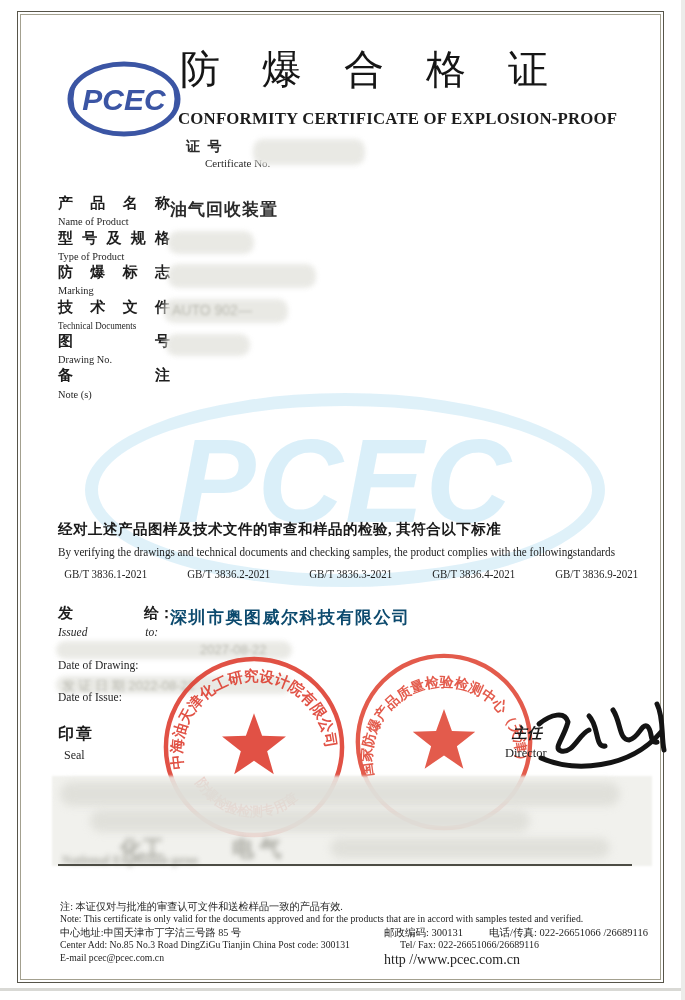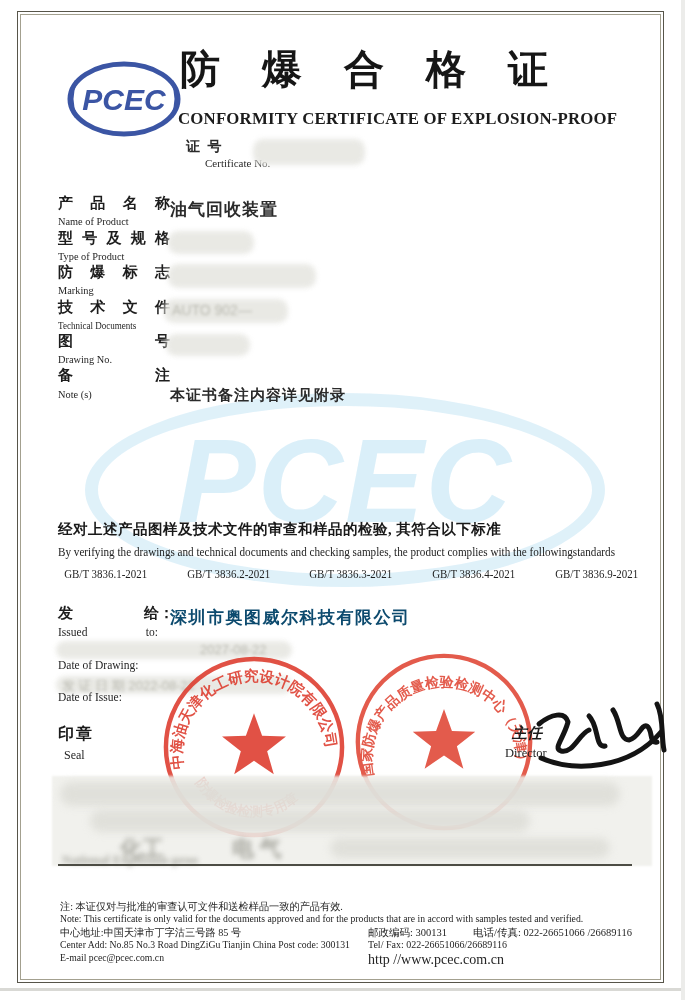--- a/index.html
+++ b/index.html
@@ -10,21 +10,21 @@
                  border:1.5px solid #57554a; }
   .page-border-inner { position:absolute; left:2px; top:2px; right:2px; bottom:2px;
                  border:1px solid #a3a08f; }
   .scan-shadow-bottom { position:absolute; left:0; top:988px; width:685px; height:3px; background:#d9d9d5; }
   .scan-shadow-right { position:absolute; left:681px; top:0; width:4px; height:1000px; background:#ececea; }
 
   .abs { position:absolute; }
 
   
   .logo-svg { position:absolute; left:62px; top:57px; }
-  .title-cn { position:absolute; left:180px; top:42px; width:350px; font-size:40px; font-weight:bold;
+  .title-cn { position:absolute; left:180px; top:42px; width:350px; font-size:40px; font-weight:normal;
               color:#161616; letter-spacing:16px; white-space:nowrap;
               font-family:"Liberation Serif", serif; }
   .title-en { position:absolute; left:178px; top:108px; font-size:17.5px; font-weight:bold;
               color:#1c1c1c; letter-spacing:0.2px; transform:scaleX(0.96); transform-origin:left; }
   .certno-cn { position:absolute; left:186px; top:138px; font-size:14px; font-weight:bold;
                color:#2a2a2a; letter-spacing:2px; }
   .certno-en { position:absolute; left:186px; top:157px; font-size:11px; color:#2a2a2a;margin-left:19px; }
 
   
   .smudge { position:absolute; background:#e7e7e2; border-radius:10px;
@@ -59,21 +59,21 @@
   .standards-row { position:absolute; left:62px; top:568px; width:578px;
                    display:flex; justify-content:space-between; }
   .standards-row span { font-size:11.5px; color:#1e1e1e; white-space:nowrap;
                         transform:scaleX(0.95); }
   .standards-row2 { position:absolute; left:62px; top:586px; width:578px; text-align:center;
                     font-size:11.5px; color:#1e1e1e; }
 
   .issued-cn { position:absolute; left:58px; top:604px; width:116px; font-size:15px; font-weight:bold;
                color:#1d1d1d; display:flex; justify-content:space-between; }
   .issued-en { position:absolute; left:58px; top:626px; width:100px; font-size:11.5px; color:#242424;
-               display:flex; justify-content:space-between; }
+               display:flex; justify-content:space-between;font-style:italic; }
   .company { position:absolute; left:170px; top:606px; font-size:17px; font-weight:bold; color:#0c4a6e;
              letter-spacing:1.5px; font-family:"Liberation Sans", sans-serif; white-space:nowrap; }
   .date-label { position:absolute; left:58px; font-size:11.5px; color:#242424; }
 
   .seal-cn { position:absolute; left:58px; top:724px; font-size:16px; font-weight:bold; color:#1b1b1b; letter-spacing:2px; }
   .seal-en { position:absolute; left:64px; top:748px; font-size:12px; color:#242424; }
   .director-cn { position:absolute; left:512px; top:724px; font-size:15px; font-weight:bold; color:#1b1b1b;font-style:italic; }
   .director-en { position:absolute; left:505px; top:746px; font-size:12.5px; color:#242424; }
 
   .stamp { position:absolute; opacity:0.88; }
@@ -82,21 +82,21 @@
   .blur-band { position:absolute; left:52px; top:776px; width:600px; height:90px;
                background:rgba(238,238,234,0.85); filter:blur(1px); z-index:5; }
   .band-ghost { position:absolute; color:#a9a9a1; filter:blur(2.5px); white-space:nowrap;
                 font-family:"Liberation Serif", serif; z-index:6; }
   .band-blob { position:absolute; background:#dcdcd6; border-radius:12px; filter:blur(4px);
                opacity:0.8; z-index:6; }
   .band-rule { position:absolute; left:58px; top:864px; width:574px; height:2px; background:#4c4c44; z-index:7; }
 
   .footer-line { position:absolute; left:60px; font-size:10.5px; color:#242424; white-space:nowrap;
                  transform:scaleX(0.97); transform-origin:left; }
-  .footer-right { position:absolute; left:368px; font-size:10.5px; color:#242424; white-space:nowrap; }
+  .footer-right { position:absolute; left:384px; font-size:10.5px; color:#242424; white-space:nowrap; }
   .footer-right .gap { display:inline-block; width:26px; }
 </style>
 </head>
 <body>
 
 <div class="stage">
 
   <div class="page-border">
     <div class="page-border-inner"></div>
   </div>
@@ -163,21 +163,20 @@
       <span>号</span>
     </div>
   <div class="flabel-en" style="top:353px;">Drawing No.</div>
   <div class="smudge" style="left:166px; top:334px; width:84px; height:22px;"></div>
 
   <div class="flabel-cn" style="top:366px;">
       <span>备</span>
       <span>注</span>
     </div>
   <div class="flabel-en" style="top:388px;">Note (s)</div>
-  <div class="fvalue note" style="top:386px;">本证书备注内容详见附录</div>
 
   <div class="stmt-cn">经对上述产品图样及技术文件的审查和样品的检验, 其符合以下标准</div>
   <div class="stmt-en">By verifying the drawings and technical documents and checking samples, the product complies with the followingstandards</div>
   <div class="standards-row">
     <span>GB/T 3836.1-2021</span>
     <span>GB/T 3836.2-2021</span>
     <span>GB/T 3836.3-2021</span>
     <span>GB/T 3836.4-2021</span>
     <span>GB/T 3836.9-2021</span>
   </div>
@@ -250,19 +249,19 @@
   <div class="band-ghost" style="left:62px; top:852px; font-size:13px; font-weight:bold;">National Explosion-proo</div>
   <div class="band-rule"></div>
 
   <div class="footer-line" style="top:900px;">注: 本证仅对与批准的审查认可文件和送检样品一致的产品有效.</div>
   <div class="footer-line" style="top:913px; font-size:10px;">Note: This certificate is only valid for the documents approved and for the products that are in accord with samples tested and verified.</div>
   <div class="footer-line" style="top:926px;">中心地址:中国天津市丁字沽三号路 85 号</div>
   <div class="footer-right" style="top:926px;">
     <span>邮政编码: 300131</span><span class="gap"></span><span>电话/传真: 022-26651066 /26689116</span>
   </div>
   <div class="footer-line" style="top:939px; font-size:10px;">Center Add: No.85 No.3 Road DingZiGu Tianjin China Post code: 300131</div>
-  <div class="footer-right" style="top:939px; font-size:10px;">Tel/ Fax: 022-26651066/26689116</div>
+  <div class="footer-right" style="top:939px; font-size:10px;margin-left:16px;">Tel/ Fax: 022-26651066/26689116</div>
   <div class="footer-line" style="top:952px; font-size:10px;">E-mail pcec@pcec.com.cn</div>
   <div class="footer-right" style="top:952px; font-size:14px; ">http //www.pcec.com.cn</div>
 
   <div class="scan-shadow-bottom"></div>
   <div class="scan-shadow-right"></div>
 </div>
 
 </body></html>

